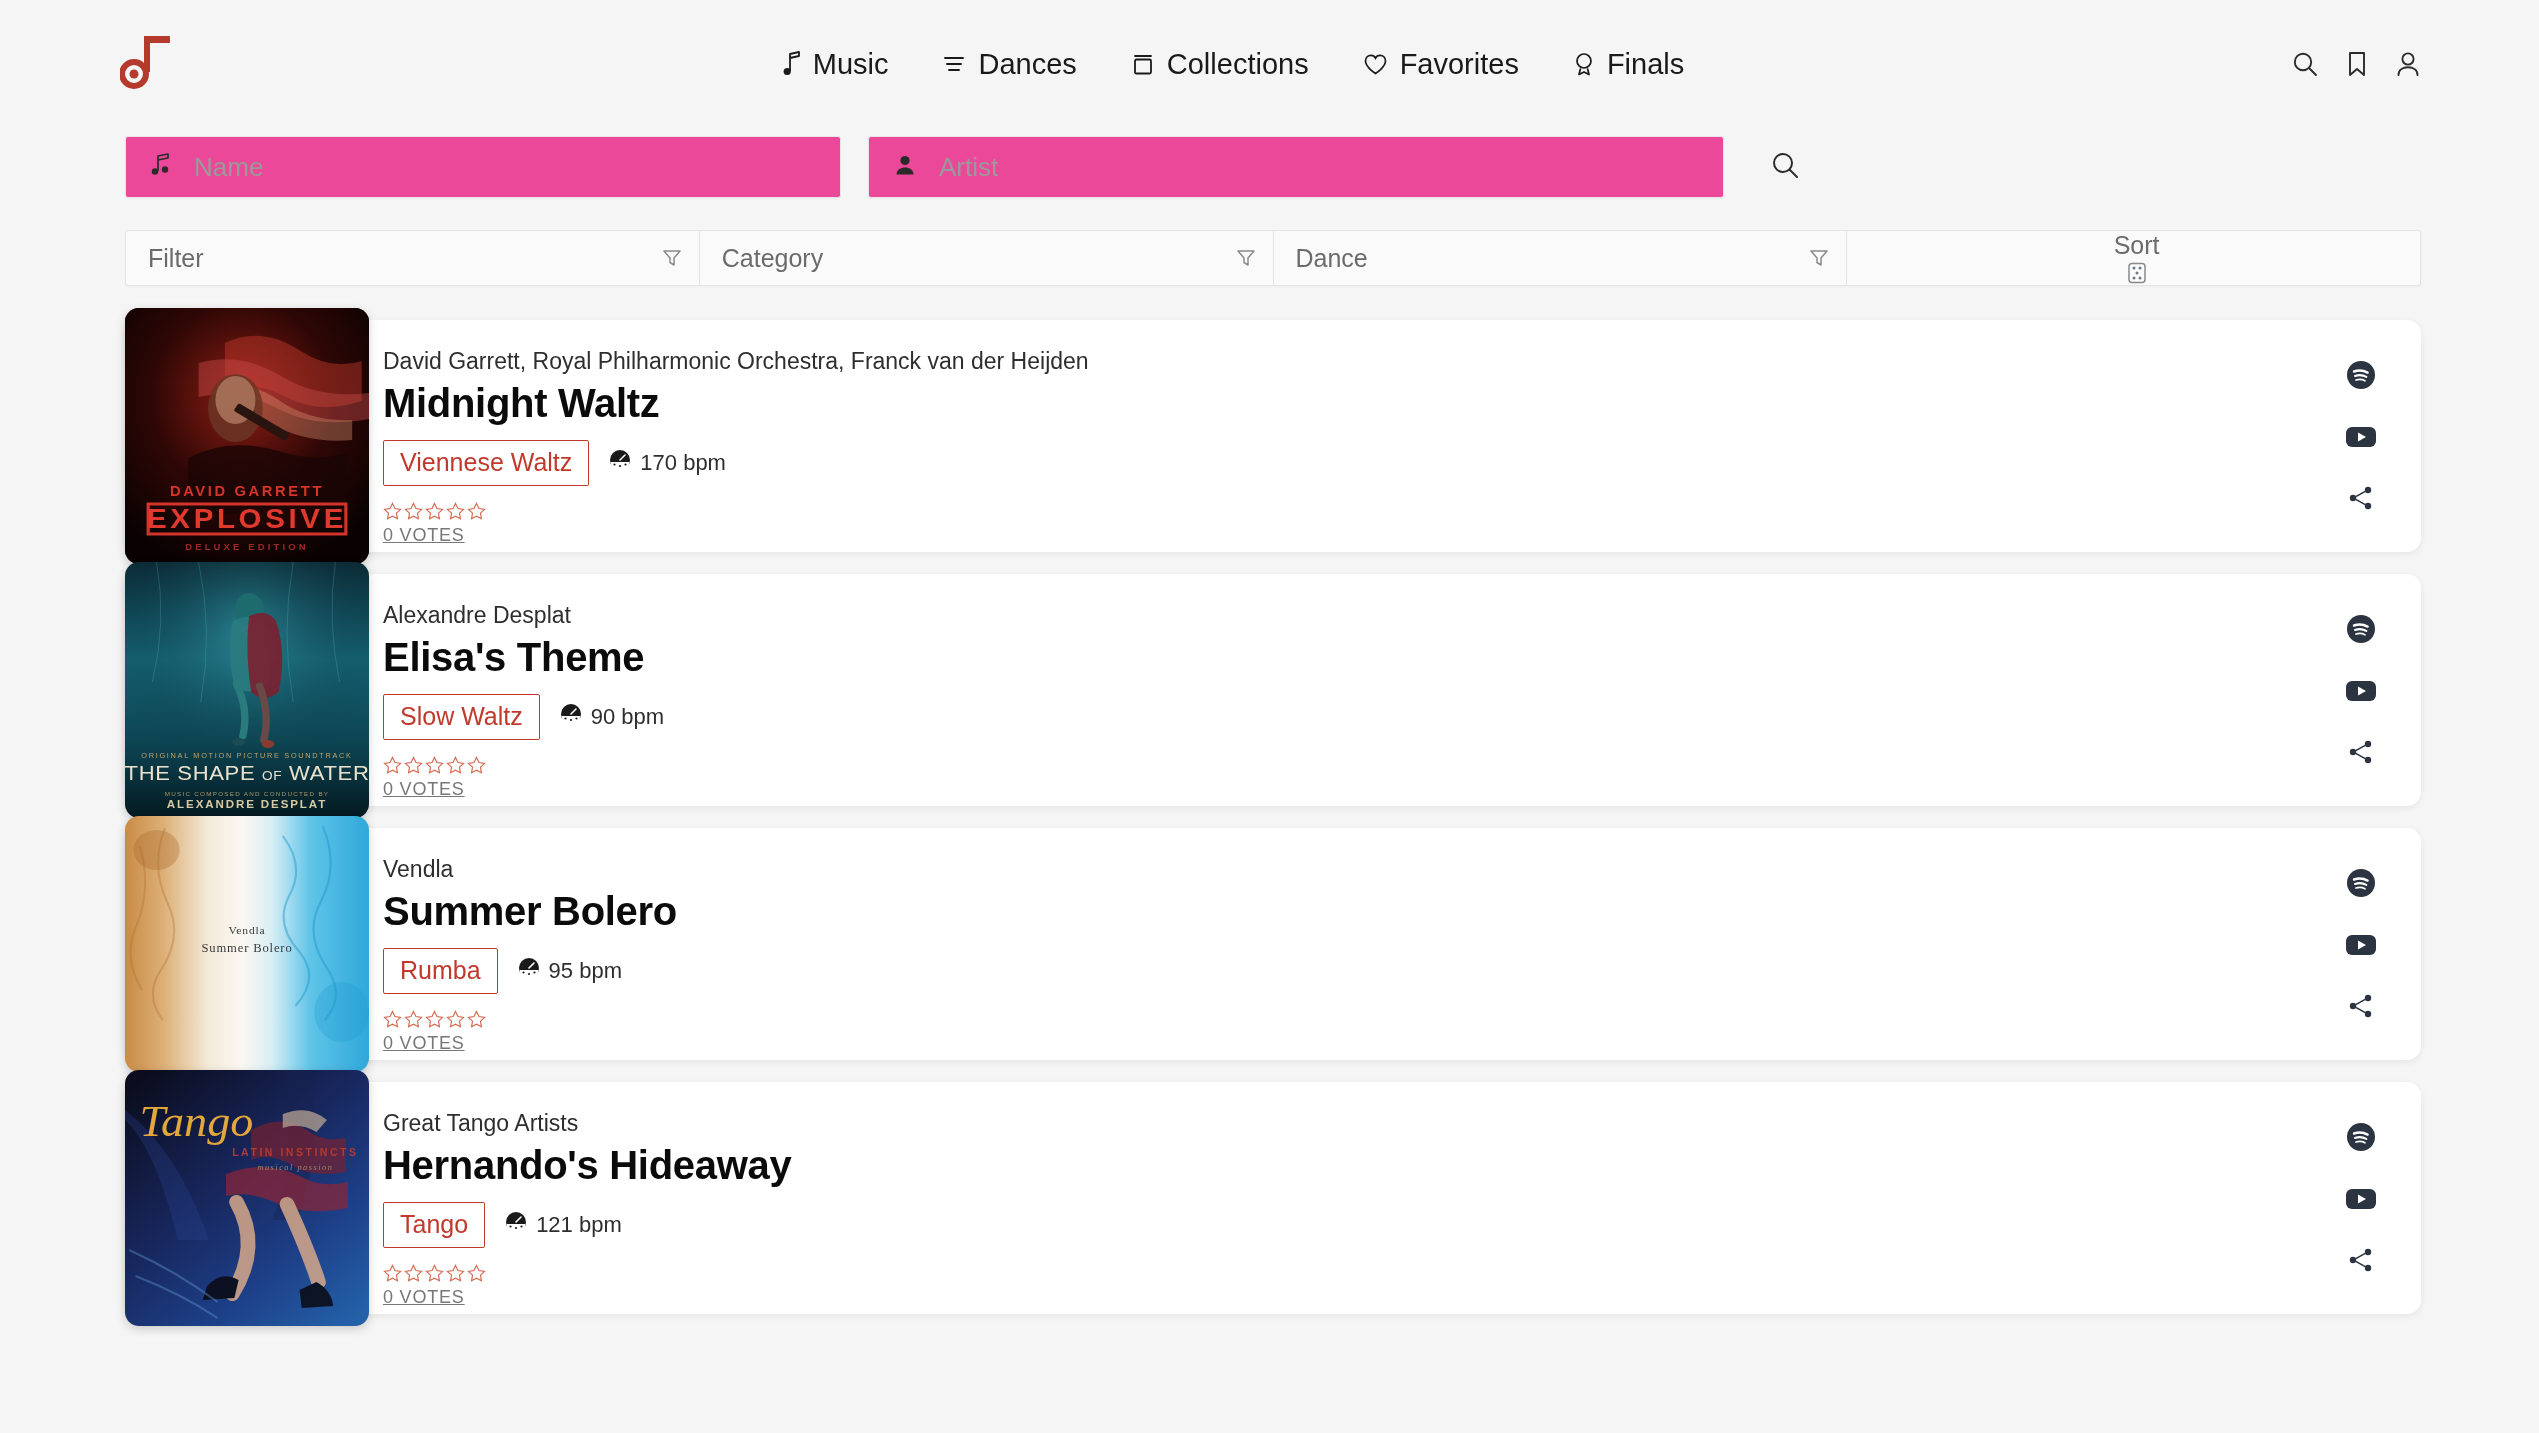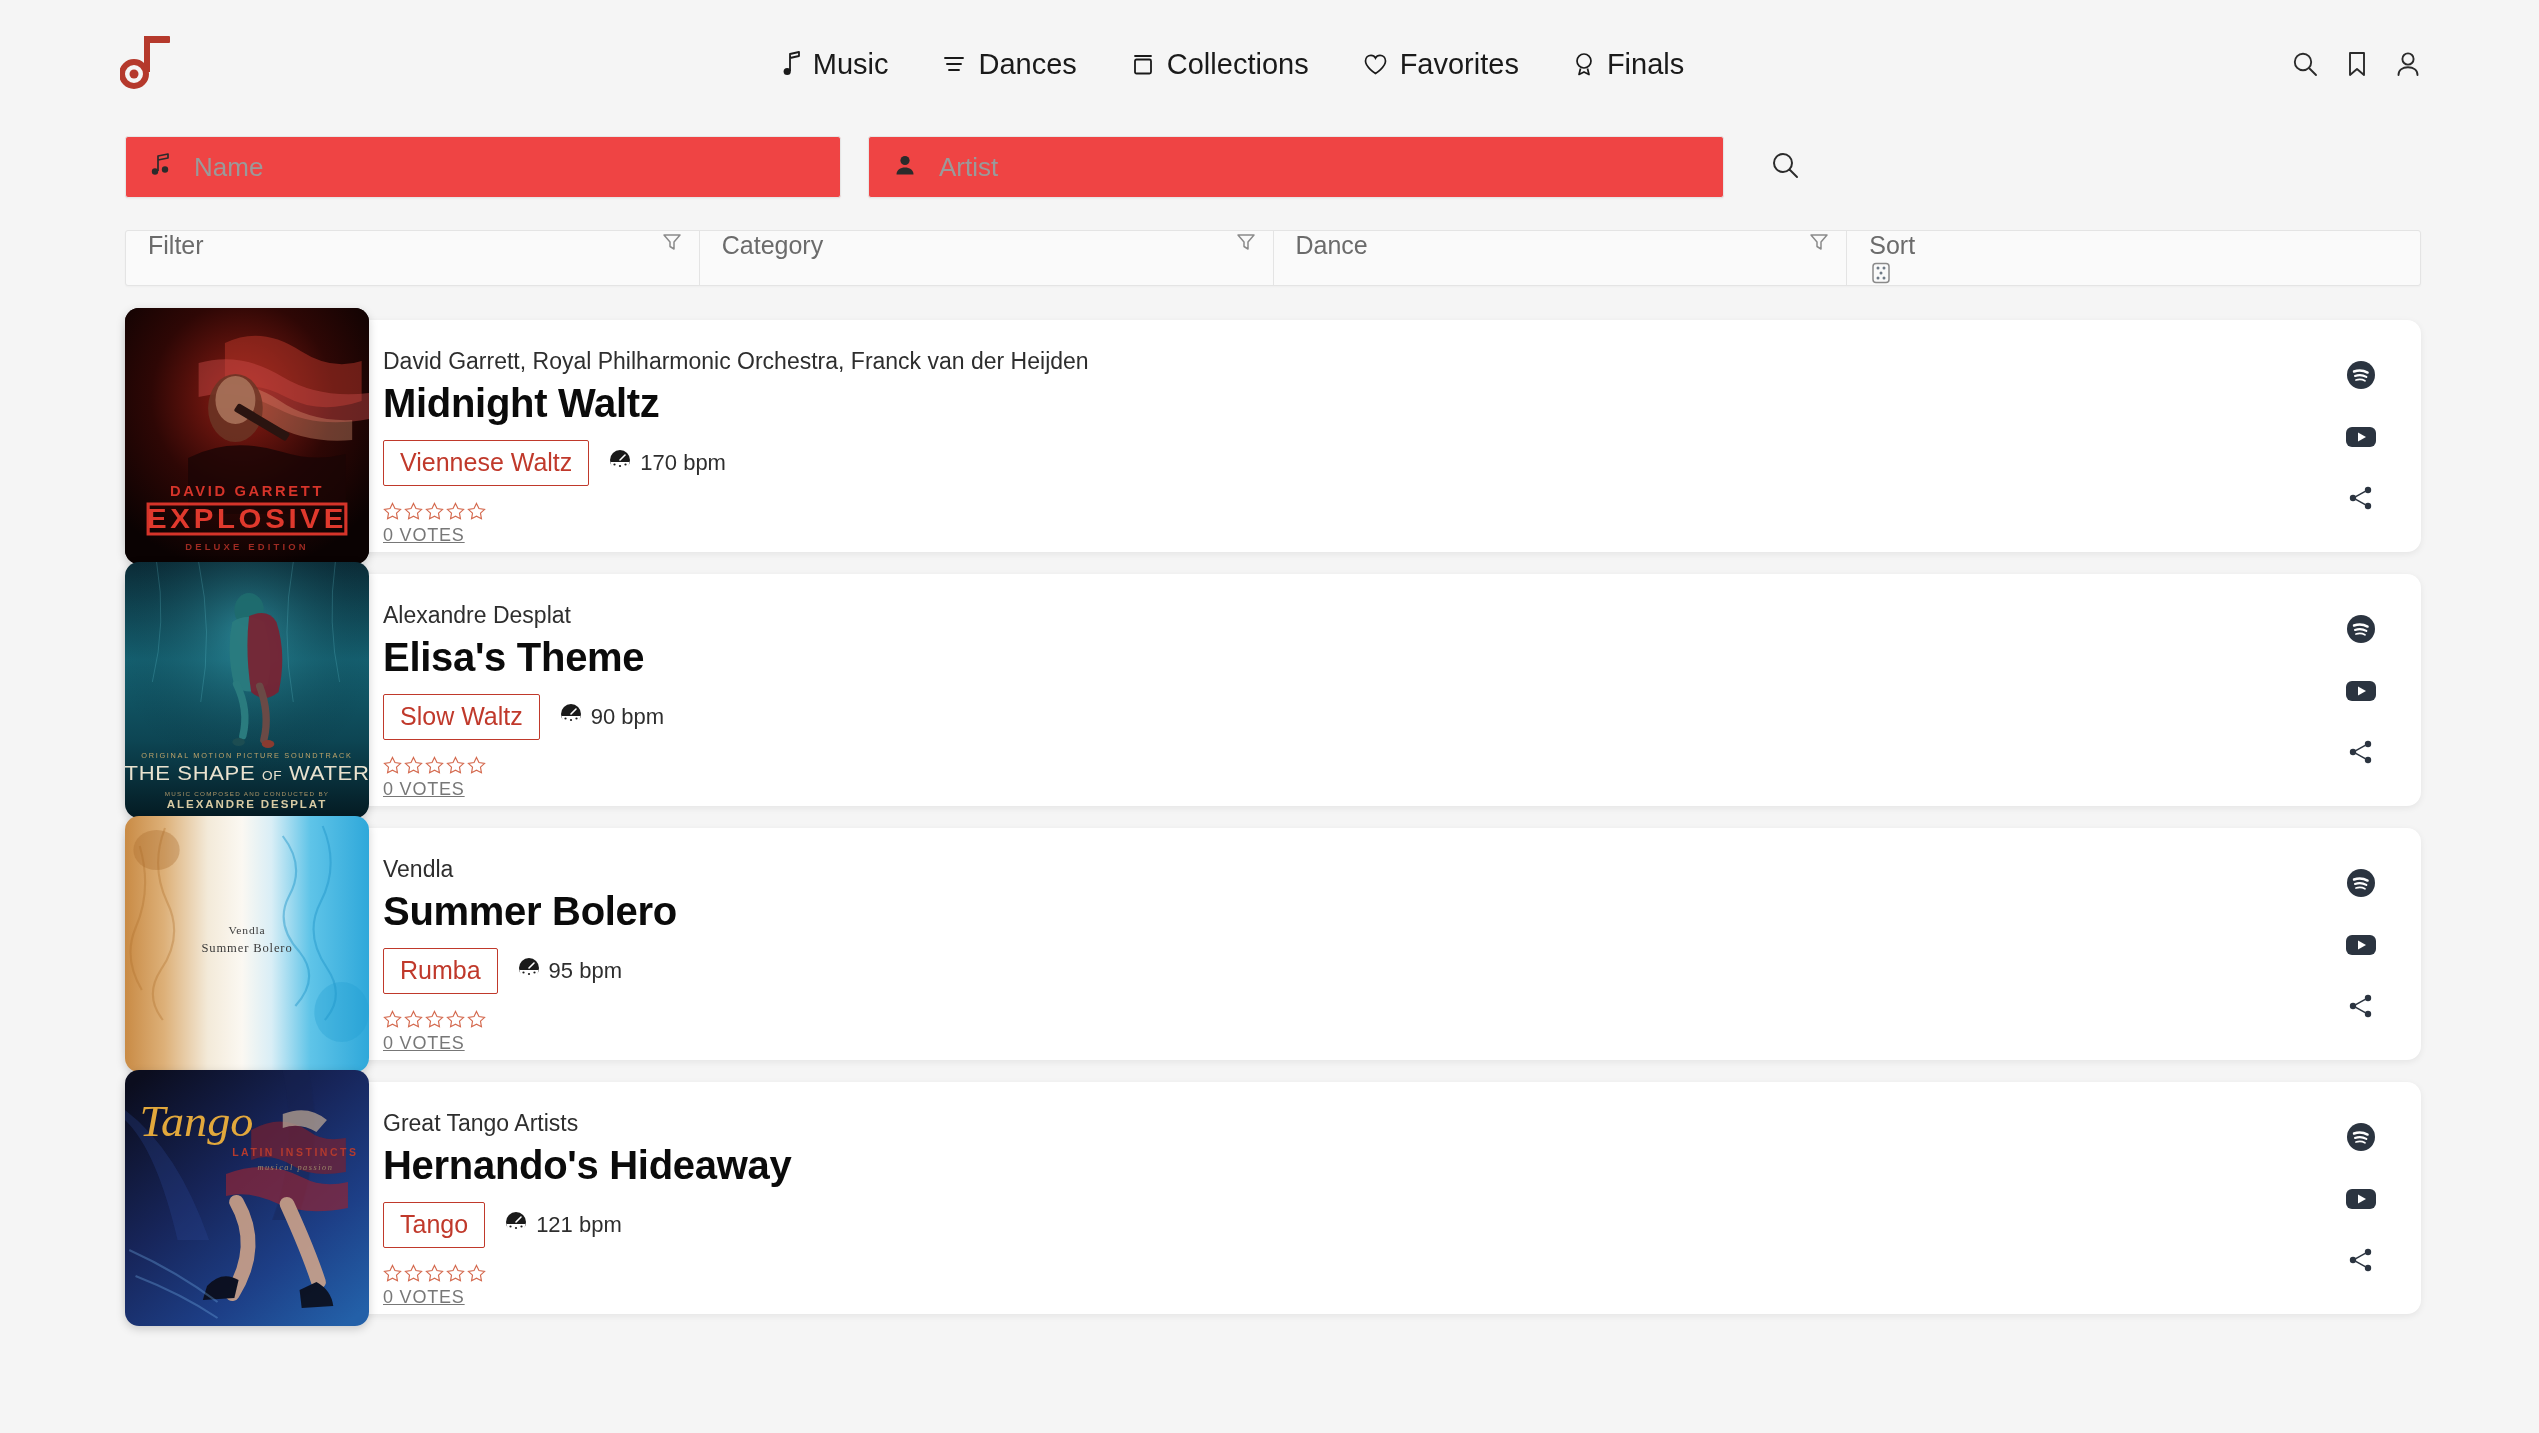--- a/index.html
+++ b/index.html
@@ -44,21 +44,21 @@
   
   .search-row {
     display: flex;
     align-items: center;
     padding: 0 118px 0 125px;
     gap: 27px;
     height: 78px;
   }
   .sfield {
     height: 62px;
-    background: #ef4444;
+    background: #ec4899;
     border: 1px solid #e6e6e6;
     border-radius: 3px;
     display: flex;
     align-items: center;
     padding: 0 24px;
     gap: 22px;
     box-shadow: 0 1px 2px rgba(0,0,0,0.04);
   }
   .sfield.name   { width: 716px; }
   .sfield.artist { width: 856px; }
@@ -84,21 +84,21 @@
     background: #fafafa;
     border: 1px solid #e4e4e4;
     border-radius: 3px;
     display: flex;
     align-items: stretch;
     box-shadow: 0 1px 2px rgba(0,0,0,0.03);
   }
   .fcell {
     flex: 1;
     display: flex;
-    align-items: flex-start;
+    align-items: center;
     justify-content: space-between;
     padding: 0 16px 0 22px;
     border-right: 1px solid #e4e4e4;
     cursor: pointer;
   }
   .fcell:last-child { border-right: none; flex-direction: column; }
   .fcell .flabel { font-size: 25px; color: #6b6b6b; }
   .fcell .ico { display: flex; align-items: center; }
 
   

